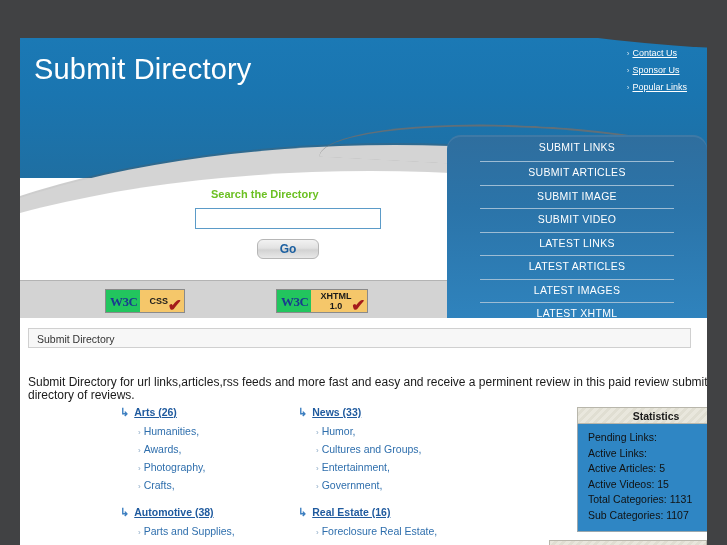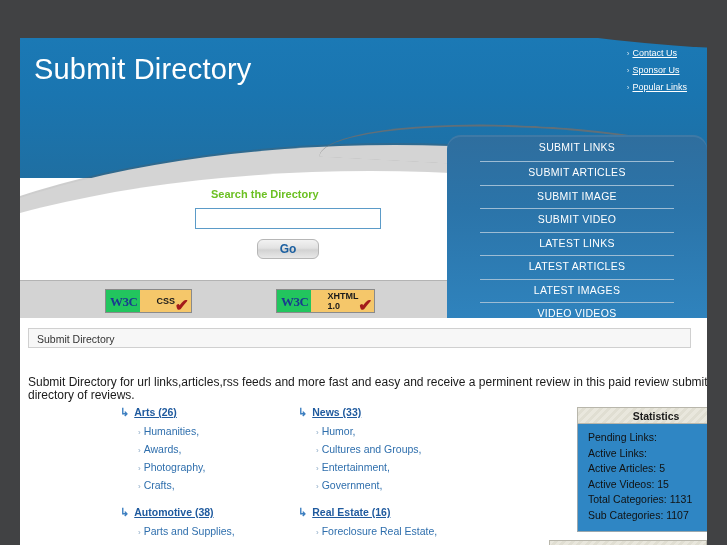--- a/index.html
+++ b/index.html
@@ -224,26 +224,27 @@
     letter-spacing: -.5px;
     font-family: "Liberation Serif", serif;
     line-height: 19px;
   }
   .w3badge .spec {
     background: #f5c76a;
     color: #1a1a1a;
     font-family: "Liberation Sans", sans-serif;
     font-size: 9px;
     font-weight: bold;
-    padding: 0 16px 0 16px;
+    padding: 0 16px 0 9px;
     line-height: 10px;
     display: flex;
     flex-direction: column;
     justify-content: center;
     position: relative;
+    text-align: center;
   }
   .w3badge .spec .tick {
     position: absolute;
     right: 2px; bottom: -2px;
     color: #a41b1b;
     font-size: 17px;
     font-weight: bold;
     line-height: 17px;
   }
 
@@ -377,21 +378,21 @@
     </div>
 
     <div id="rightmenu">
       <div class="rm-item">SUBMIT LINKS</div>
       <div class="rm-item">SUBMIT ARTICLES</div>
       <div class="rm-item">SUBMIT IMAGE</div>
       <div class="rm-item">SUBMIT VIDEO</div>
       <div class="rm-item">LATEST LINKS</div>
       <div class="rm-item">LATEST ARTICLES</div>
       <div class="rm-item">LATEST IMAGES</div>
-      <div class="rm-item">VIDEO VIDEOS</div>
+      <div class="rm-item">LATEST XHTML</div>
     </div>
 
     <div id="search-block">
       <div id="search-label">Search the Directory</div>
       <input id="search-input" type="text" placeholder="" style="">
       <button id="go-button">Go</button>
     </div>
 
     <div id="badge-strip">
       <div class="w3badge" id="badge-css">

